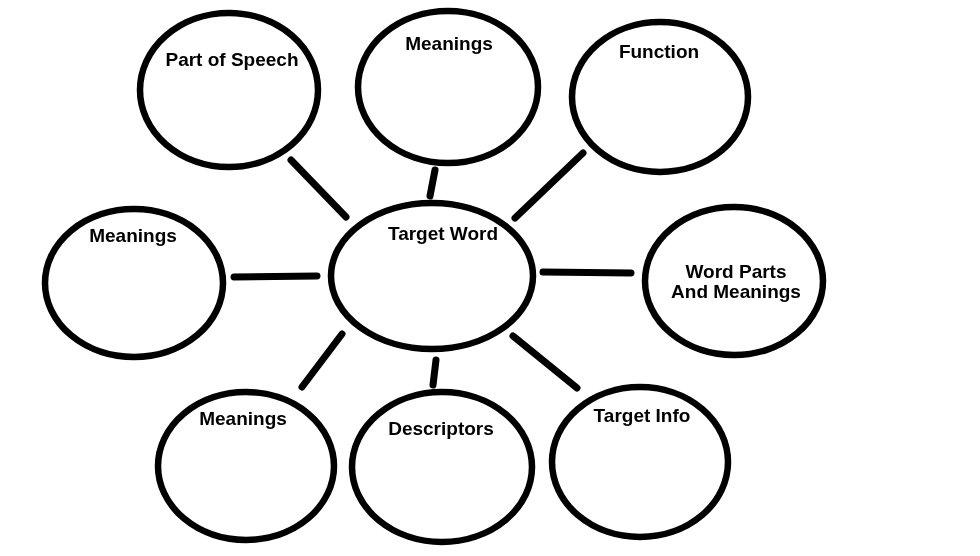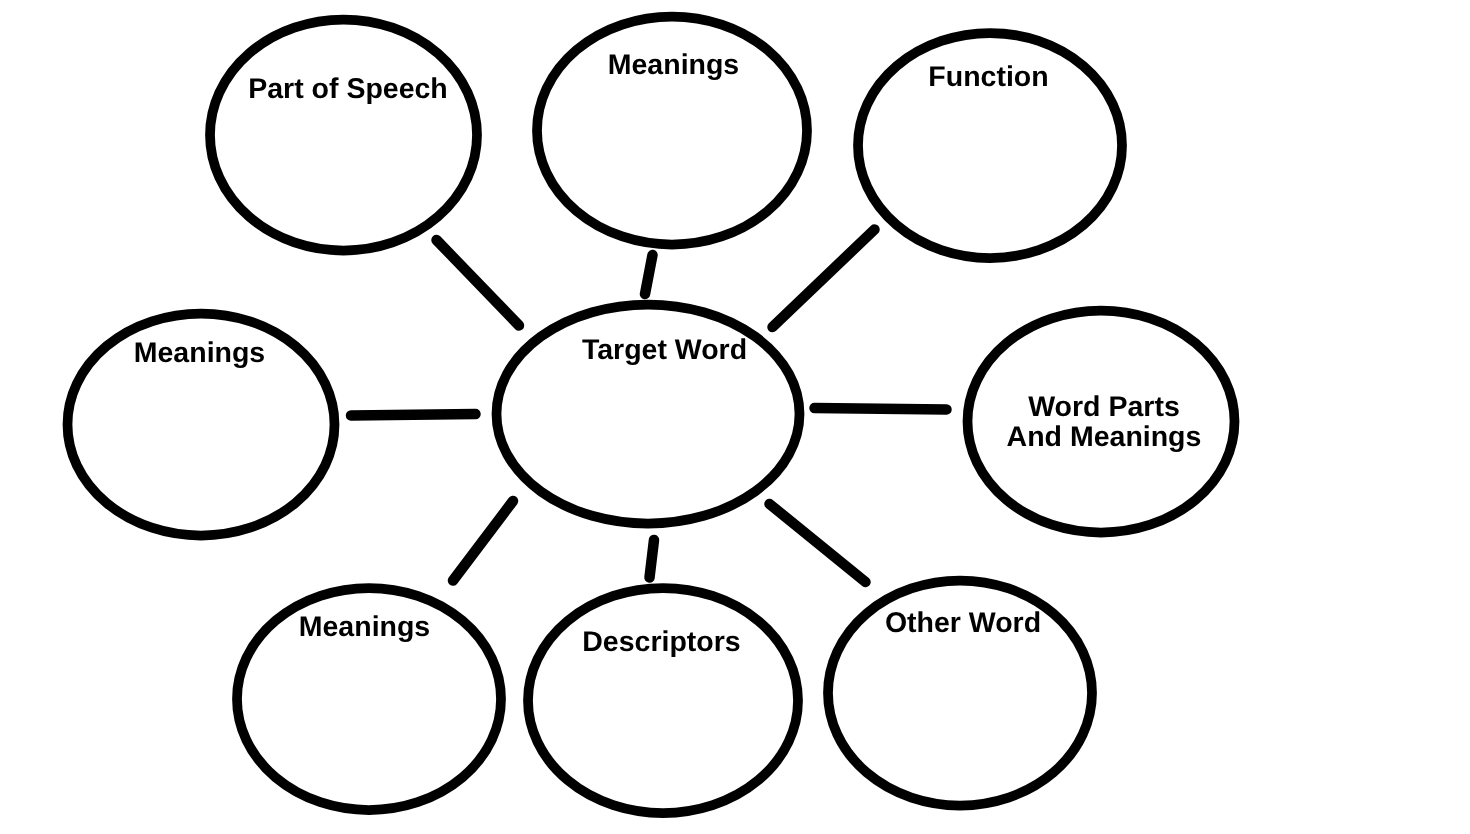--- a/index.html
+++ b/index.html
@@ -73,16 +73,16 @@
   </svg>
 
   <div class="node-label" style="left:232px; top:60px;">Part of Speech</div>
   <div class="node-label" style="left:449px; top:44px;">Meanings</div>
   <div class="node-label" style="left:659px; top:52px;">Function</div>
   <div class="node-label" style="left:133px; top:236px;">Meanings</div>
   <div class="node-label" style="left:736px; top:250px;margin-top:32px;">Word Parts
 And Meanings</div>
   <div class="node-label" style="left:243px; top:419px;">Meanings</div>
   <div class="node-label" style="left:441px; top:429px;">Descriptors</div>
-  <div class="node-label" style="left:642px; top:416px;">Other Word</div>
+  <div class="node-label" style="left:642px; top:416px;">Target Info</div>
   <div class="node-label" style="left:443px; top:234px;">Target Word</div>
 
 </div>
 
 </body></html>

